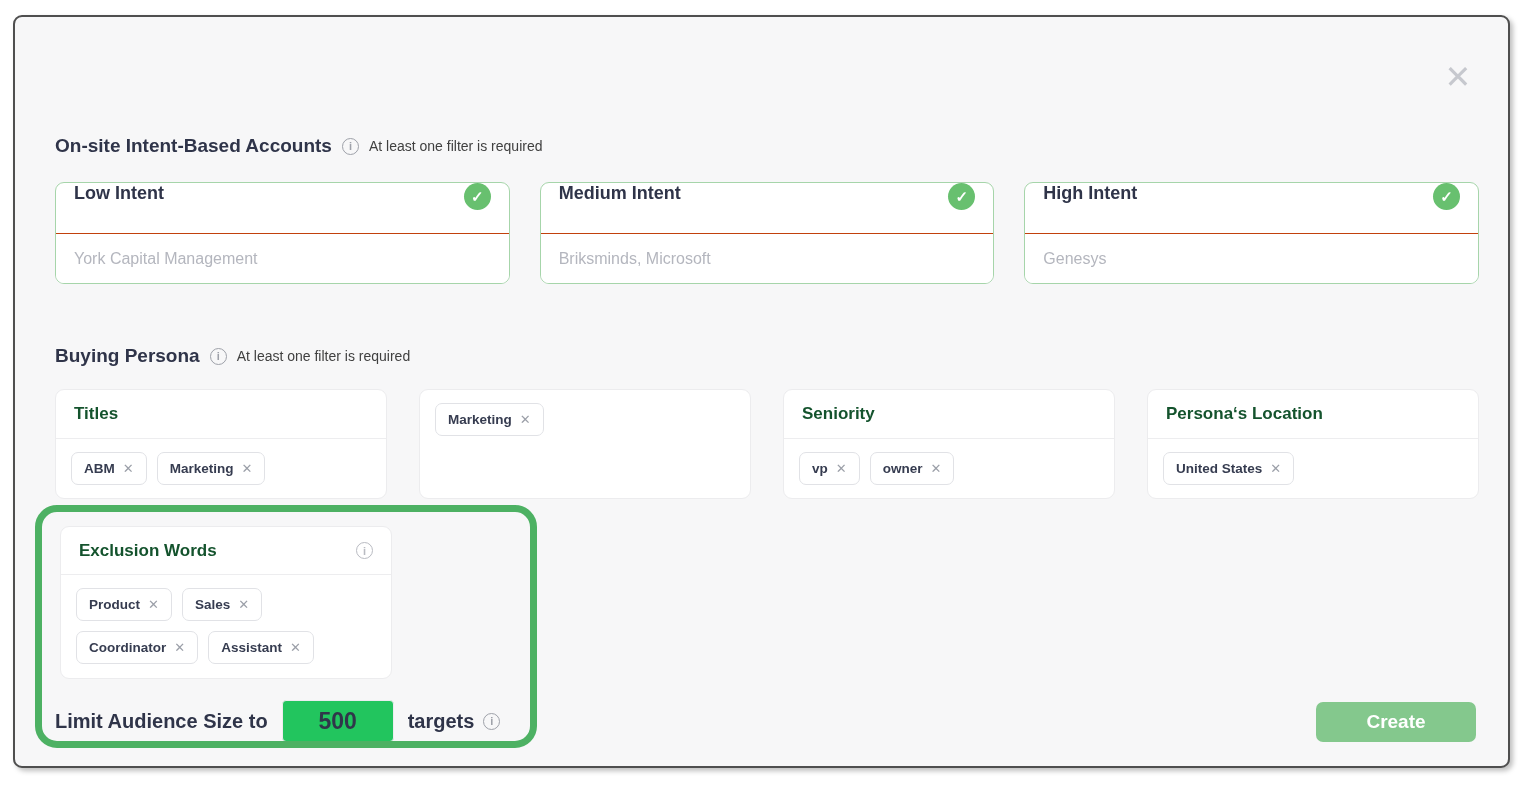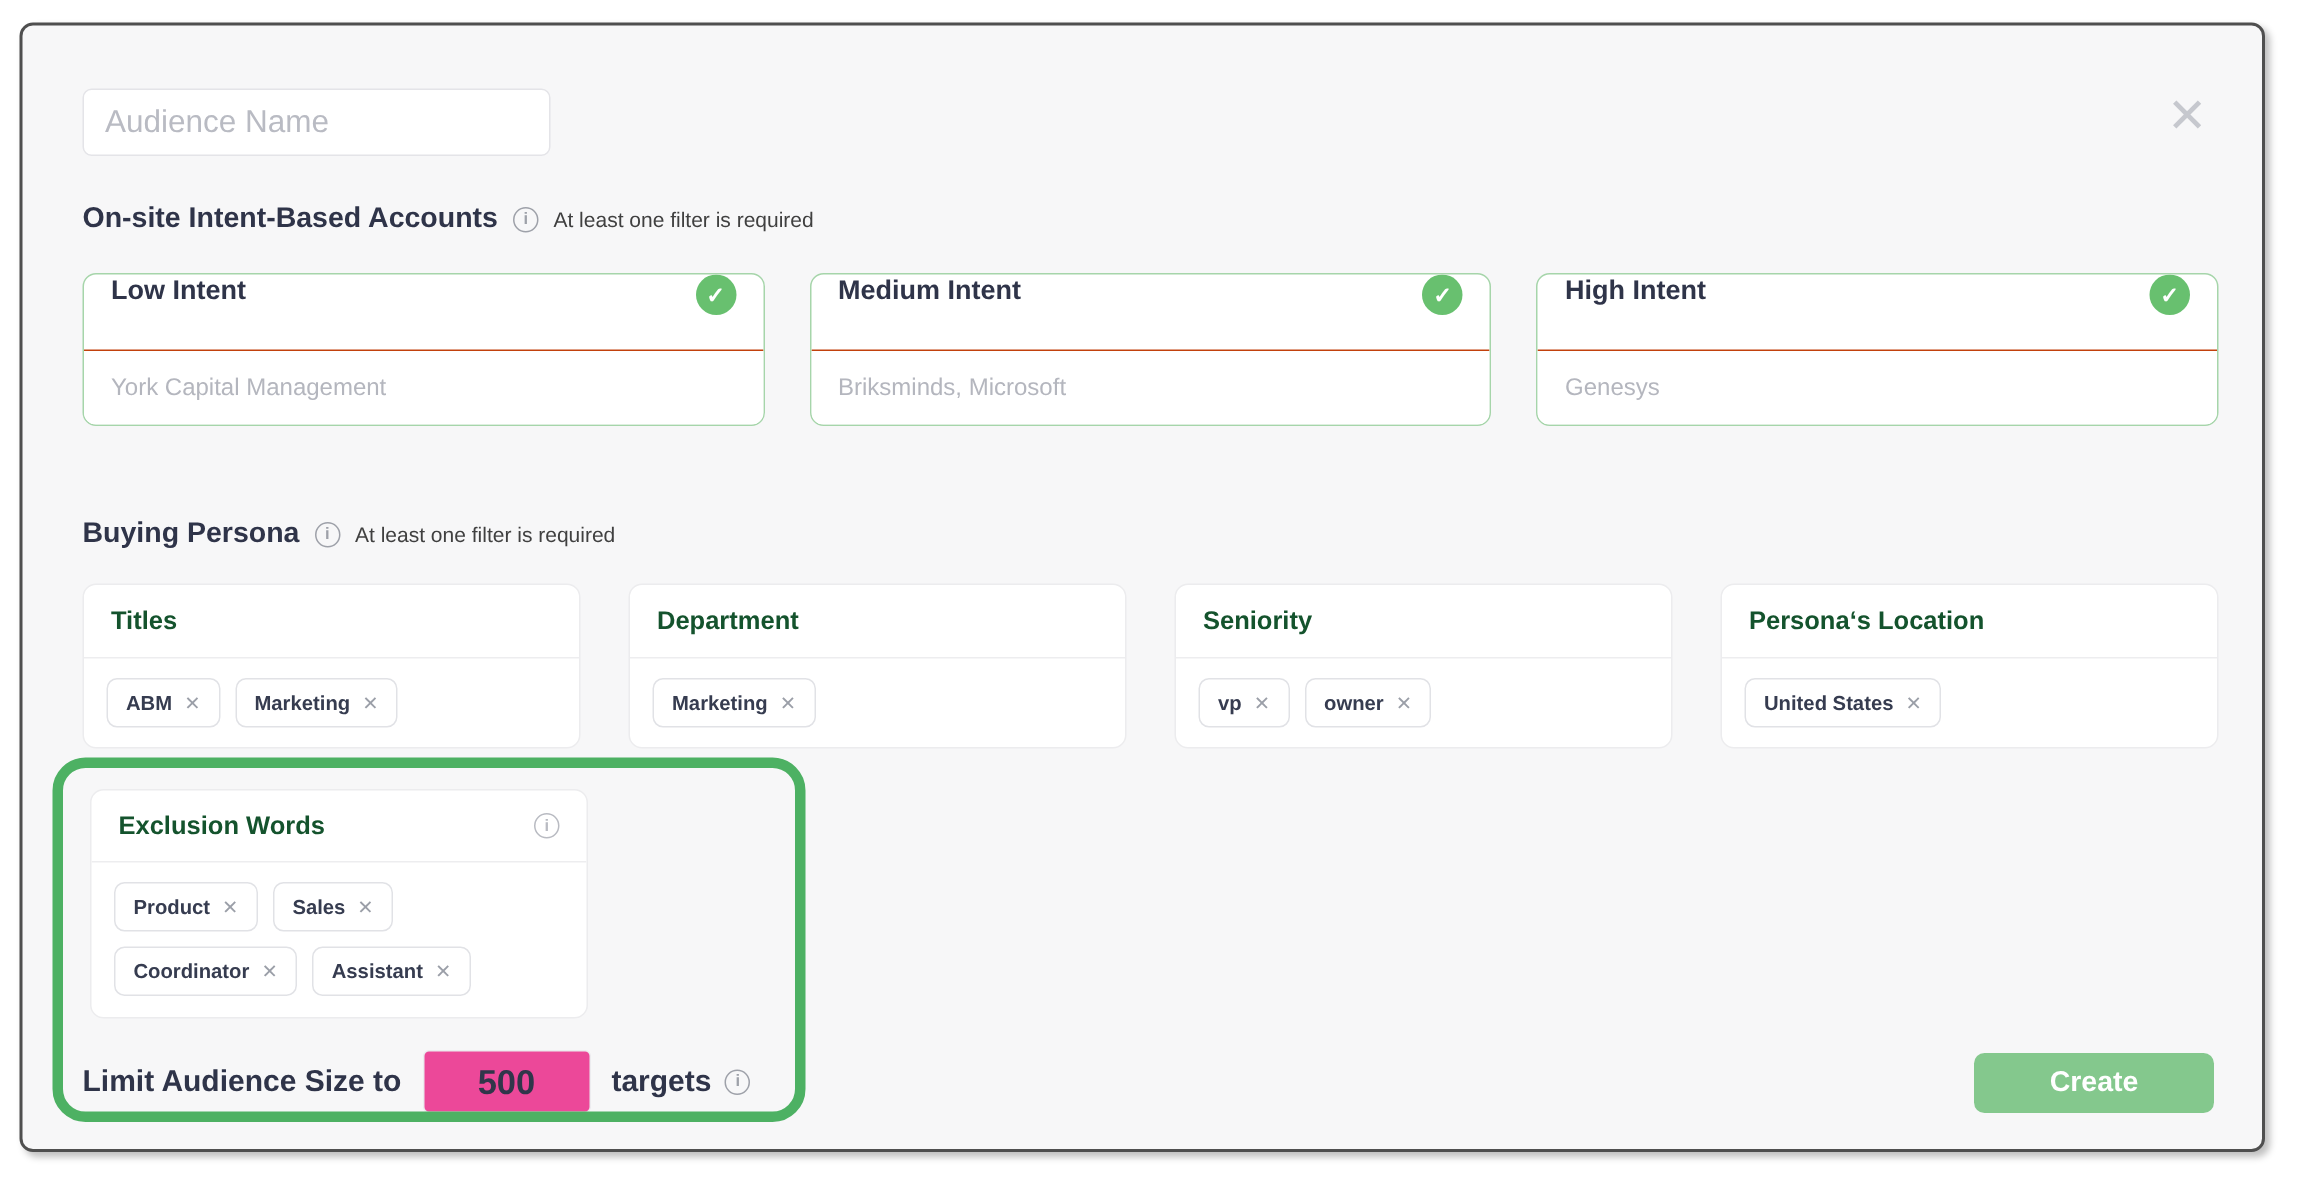--- a/index.html
+++ b/index.html
@@ -80,37 +80,36 @@
   }
   
   .annotation {
     position:absolute; left:20px; top:488px; width:502px; height:243px;
     border:7px solid #4db163; border-radius:22px; pointer-events:none; z-index:5;
   }
   
   .limit-row { position:absolute; left:40px; top:683px; display:flex; align-items:center; gap:14px;justify-content:flex-end; }
   .limit-label { font-size:20px; font-weight:600; color:#2f3449; }
   .limit-input {
-    width:112px; height:42px; background:#ec4899; border:1px solid #ececef; border-radius:4px;
+    width:112px; height:42px; background:#22c55e; border:1px solid #ececef; border-radius:4px;
     text-align:center; font-family:"Liberation Sans", sans-serif; font-size:23px; font-weight:700; color:#30364a; outline:none;
   }
   .limit-suffix { font-size:20px; font-weight:600; color:#2f3449; display:flex; align-items:center; gap:9px; }
   
   .create-btn {
     position:absolute; right:32px; top:685px; width:160px; height:40px;
     background:#84c88d; border:none; border-radius:7px; color:#ffffff;
     font-family:"Liberation Sans", sans-serif; font-size:19px; font-weight:700; cursor:pointer;
   }
 </style>
 </head>
 <body>
 
 <div class="modal">
 
-  <input class="audience-input" type="text" placeholder="Audience Name" style="">
 
   <div class="close-btn">✕</div>
 
   <div class="section-head intent">
     <span class="section-title">On-site Intent-Based Accounts</span>
     <span class="info-icon">i</span>
     <span class="section-hint">At least one filter is required</span>
   </div>
 
   <div class="intent-row">
@@ -153,23 +152,20 @@
           <span class="tag-label">ABM</span>
           <span class="tag-x">✕</span>
         </span>
         <span class="tag">
           <span class="tag-label">Marketing</span>
           <span class="tag-x">✕</span>
         </span>
       </div>
     </div>
     <div class="persona-card">
-      <div class="persona-card-head">
-        <span class="persona-card-title">Department</span>
-      </div>
       <div class="tag-area">
         <span class="tag">
           <span class="tag-label">Marketing</span>
           <span class="tag-x">✕</span>
         </span>
       </div>
     </div>
     <div class="persona-card">
       <div class="persona-card-head">
         <span class="persona-card-title">Seniority</span>

